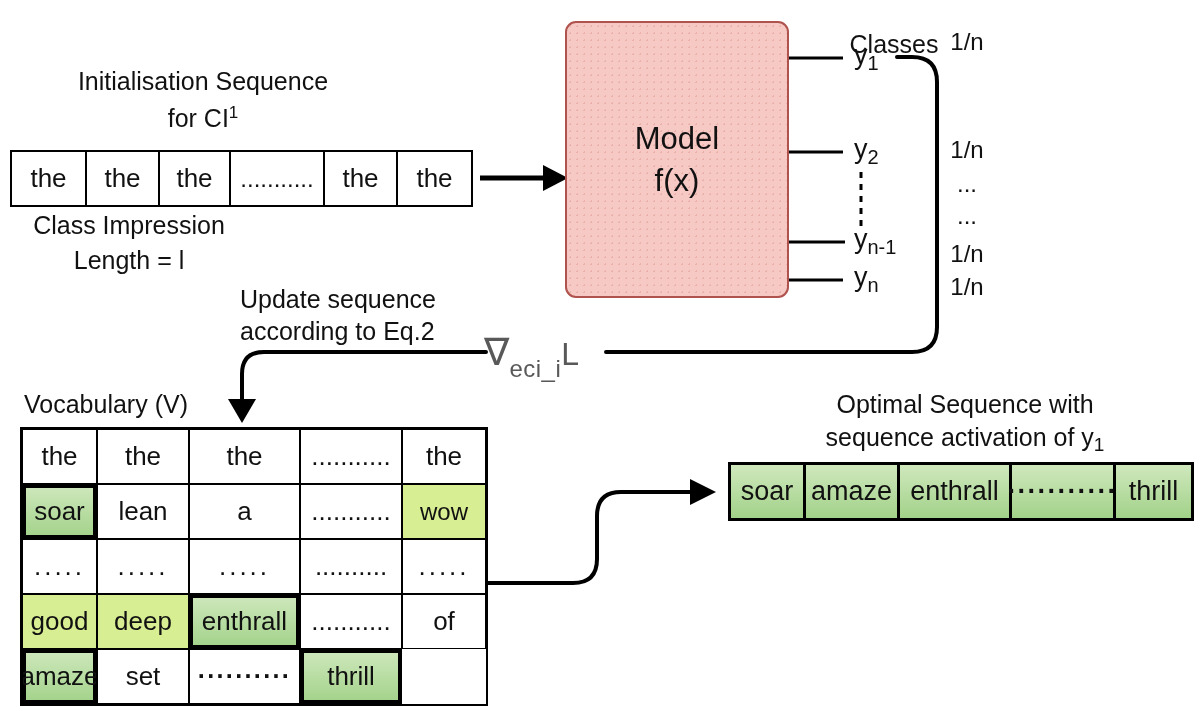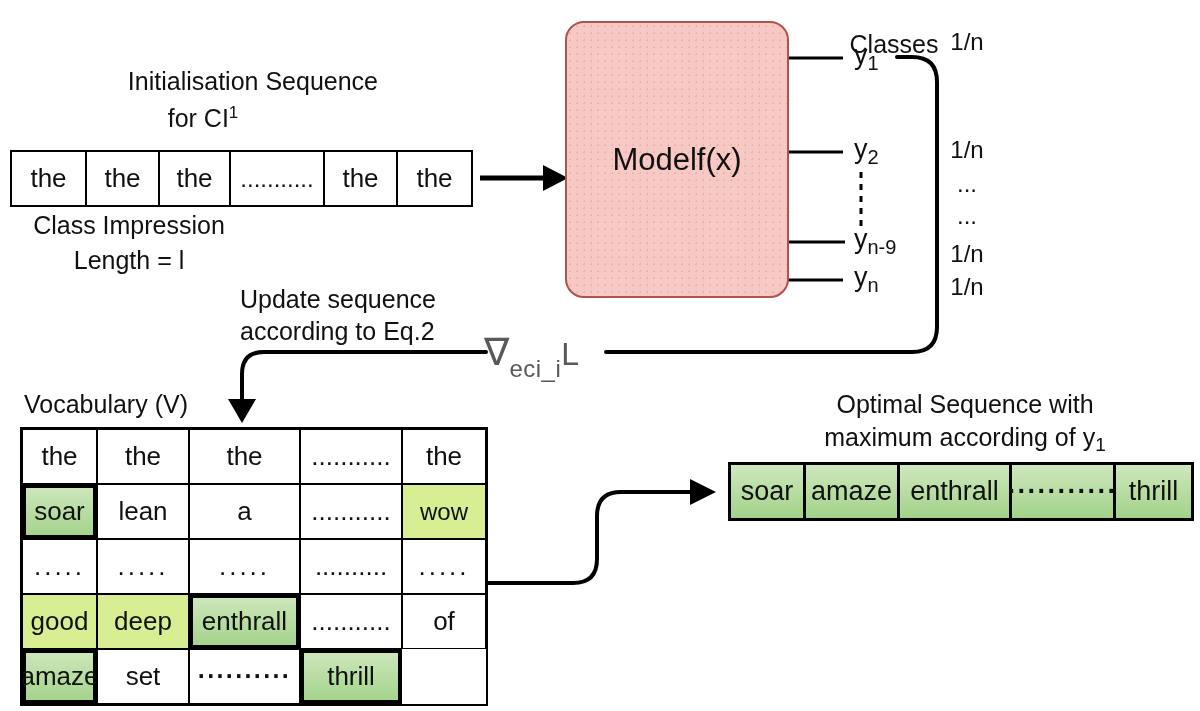--- a/index.html
+++ b/index.html
@@ -6,46 +6,46 @@
   #canvas {
     position:relative; width:1200px; height:711px; background:#fff;
     font-family:"Liberation Sans", sans-serif; color:#111; overflow:hidden;
   }
   .abs { position:absolute; }
   .lbl { font-size:25px; line-height:1.1; white-space:nowrap; }
   .ctr { text-align:center; }
   svg.overlay { position:absolute; left:0; top:0; width:1200px; height:711px; pointer-events:none; }
 
   
-  .init-title1 { left:28px; top:68px; width:350px;text-align:right; }
+  .init-title1 { left:28px; top:68px; width:350px; }
   .init-title2 { left:28px; top:104px; width:350px; }
   .init-title2 sup { font-size:17px; }
   .init-table {
     left:10px; top:150px; width:463px; height:57px; display:flex;
     border:2px solid #000; box-sizing:border-box; background:#fff;
   }
   .icell {
     box-sizing:border-box; border-right:2px solid #000; font-size:26px;
     display:flex; align-items:center; justify-content:center; white-space:nowrap;
   }
   .icell:last-child { border-right:none; }
   .icell:nth-child(1){width:75px;} .icell:nth-child(2){width:73px;}
   .icell:nth-child(3){width:71px;} .icell:nth-child(4){width:94px; font-size:24px;}
   .icell:nth-child(5){width:73px;} .icell:nth-child(6){width:73px;}
   .init-cap1 { left:10px; top:212px; width:238px; }
   .init-cap2 { left:10px; top:247px; width:238px; }
 
   
   .model-box {
     left:565px; top:21px; width:224px; height:277px; box-sizing:border-box;
-    border:2px solid var(--model-border,#b0524d); border-radius:19px;
+    border:2px solid var(--model-border,#b0524d); border-radius:11px;
     background-color:var(--model-fill,#f6c9c4);
     background-image:radial-gradient(#eab1ab 1px, rgba(0,0,0,0) 1px);
     background-size:7px 7px;
-    display:flex; flex-direction:row; align-items:center; justify-content:center;
+    display:flex; flex-direction:column; align-items:center; justify-content:center;
   }
   .model-box .mline { font-size:31px; line-height:1.35; }
 
   
   .classes-title { left:830px; top:4px; width:128px;margin-top:27px; }
   .yout { position:absolute; left:845px; font-size:27px; white-space:nowrap;margin-left:9px; }
   .yout .sub { font-size:20px; vertical-align:-6px; }
   .y0 { top:40px; } .y1 { top:134px; } .y2 { top:224px; } .y3 { top:262px; }
   .prob { position:absolute; left:938px; width:58px; text-align:center; font-size:24px; }
   .p0 { top:28px; } .p1 { top:136px; } .p2 { top:170px; } .p3 { top:202px; }
@@ -145,21 +145,21 @@
   <div class="abs lbl ctr init-cap2">Length = l</div>
 
   <div class="abs model-box">
     <div class="mline">Model</div>
     <div class="mline">f(x)</div>
   </div>
 
   <div class="abs lbl ctr classes-title">Classes</div>
   <div class="yout y0"><span>y</span><span class="sub">1</span></div>
   <div class="yout y1"><span>y</span><span class="sub">2</span></div>
-  <div class="yout y2"><span>y</span><span class="sub">n-9</span></div>
+  <div class="yout y2"><span>y</span><span class="sub">n-1</span></div>
   <div class="yout y3"><span>y</span><span class="sub">n</span></div>
 
   <div class="prob p0">1/n</div>
   <div class="prob p1">1/n</div>
   <div class="prob p2">...</div>
   <div class="prob p3">...</div>
   <div class="prob p4">1/n</div>
   <div class="prob p5">1/n</div>
 
   <div class="abs lbl upd1">Update sequence</div>
@@ -190,21 +190,21 @@
       <div class="vcell sel">enthrall</div>
       <div class="vcell">...........</div>
       <div class="vcell">of</div>
       <div class="vcell sel">amaze</div>
       <div class="vcell">set</div>
       <div class="vcell bd">··········</div>
       <div class="vcell sel">thrill</div>
     </div>
 
   <div class="abs lbl ctr opt-title1">Optimal Sequence with</div>
-  <div class="abs lbl ctr opt-title2"><span>maximum according of y</span><span class="sub">1</span></div>
+  <div class="abs lbl ctr opt-title2"><span>sequence activation of y</span><span class="sub">1</span></div>
   <div class="abs opt-table">
       <div class="ocell">soar</div>
       <div class="ocell">amaze</div>
       <div class="ocell">enthrall</div>
       <div class="ocell bd">···········</div>
       <div class="ocell">thrill</div>
     </div>
 
 </div>
 

